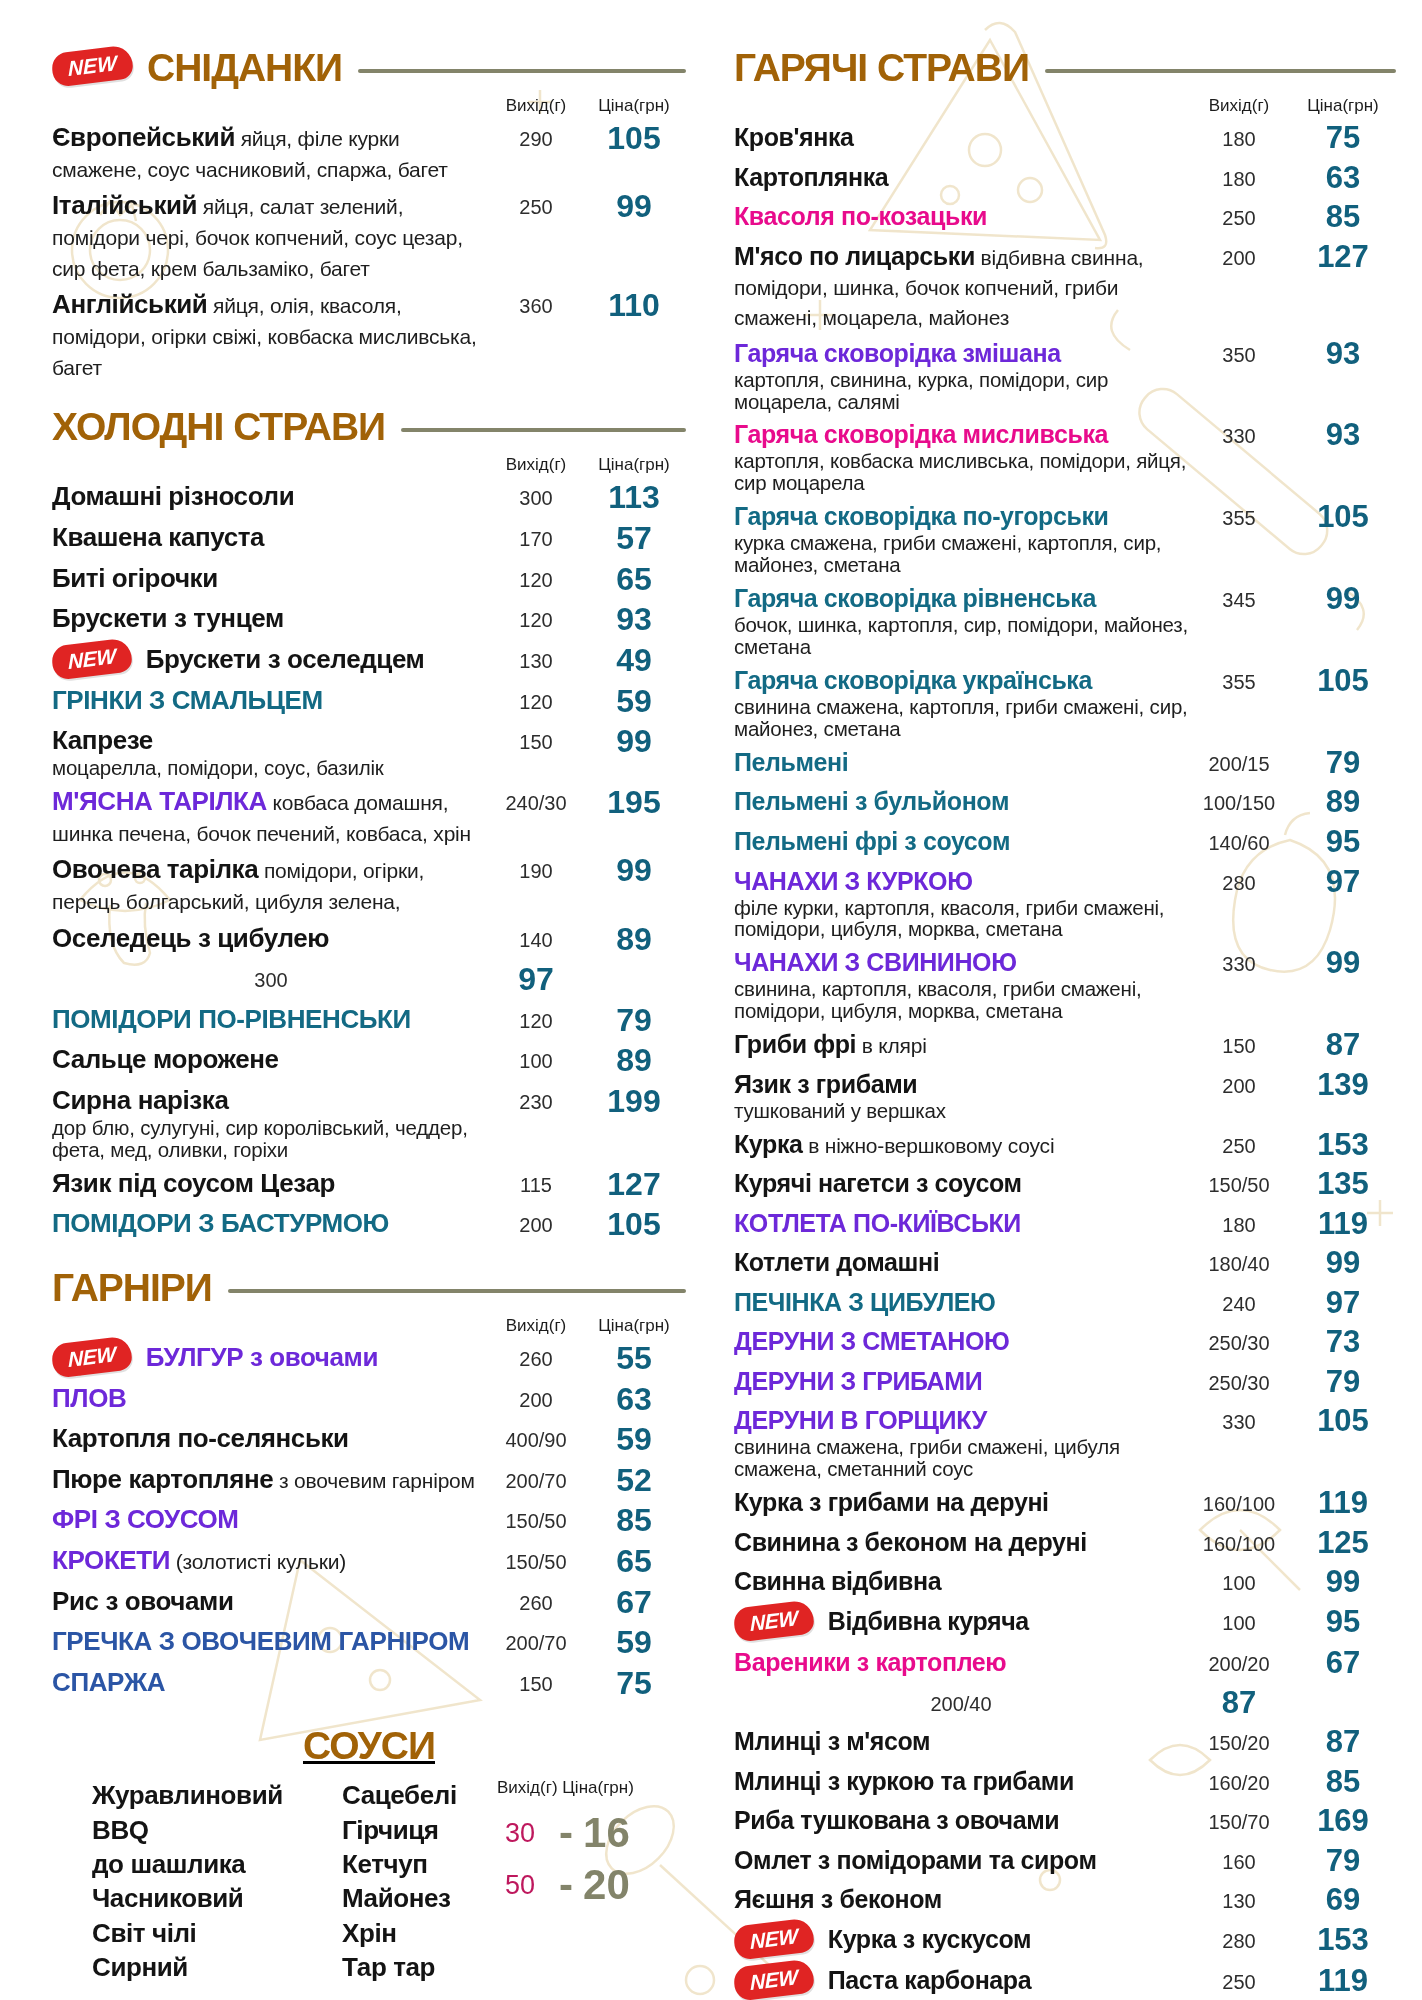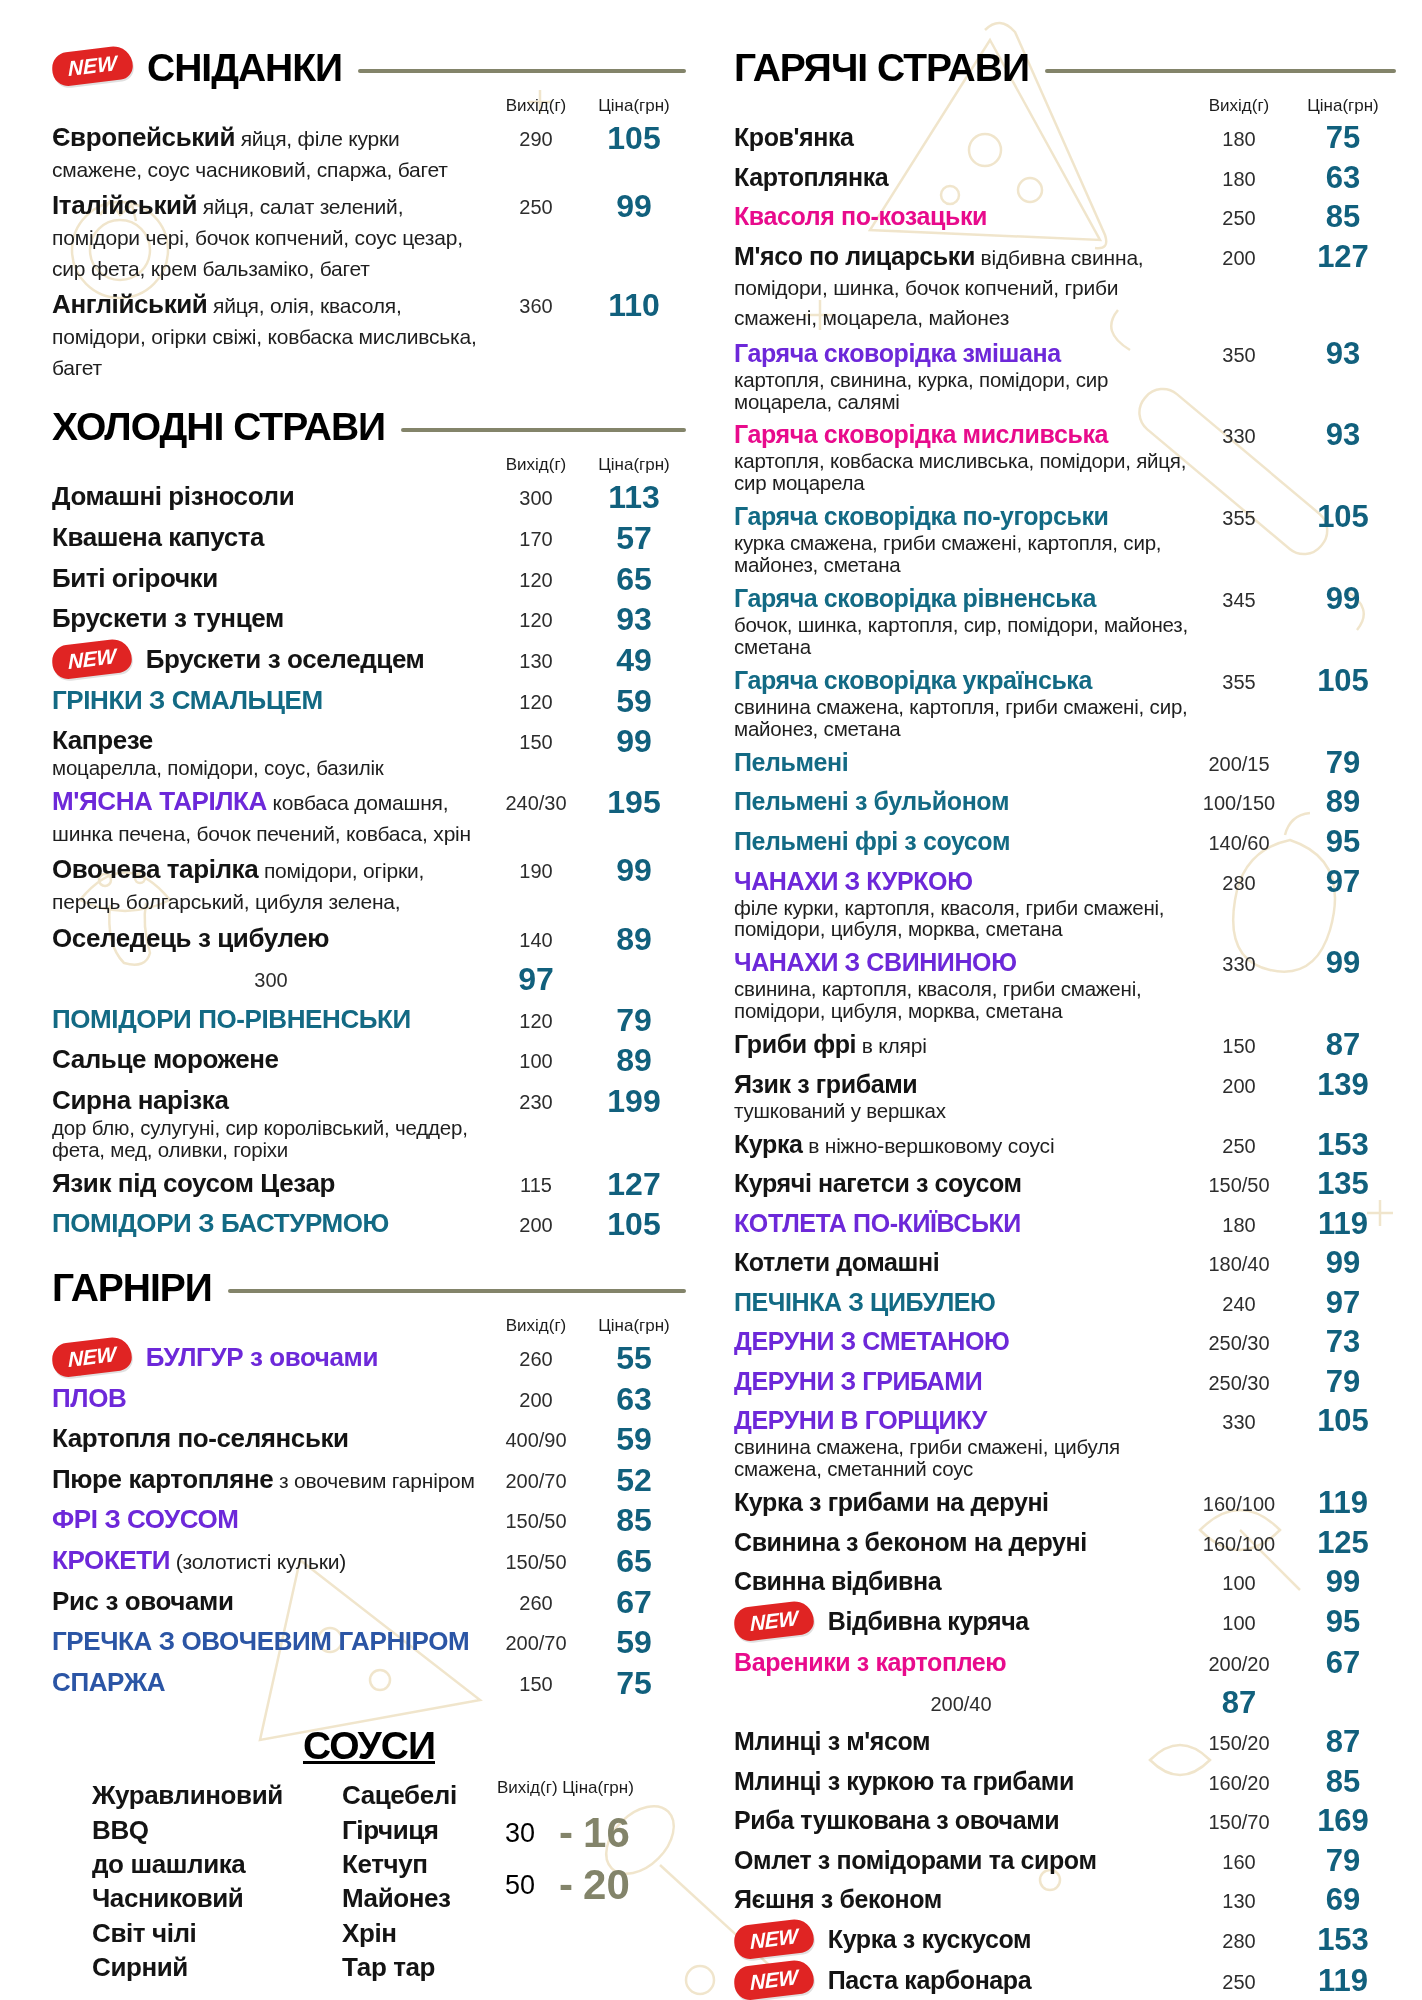--- a/index.html
+++ b/index.html
@@ -7,21 +7,21 @@
         font-family:"Liberation Sans", sans-serif;}
   .doodles{position:absolute;inset:0;z-index:0;}
   .cols{position:absolute;inset:0;z-index:1;display:flex;}
   .col{box-sizing:border-box;}
   .col.left{width:690px;padding:46px 4px 0 52px;}
   .col.right{flex:1;padding:46px 26px 17px 44px;}
 
   .sec{margin-bottom:24px;}
   .sec-header{display:flex;align-items:center;margin-bottom:6px;}
   .sec-header.center{justify-content:center;text-decoration:underline;}
-  .sec-title{font-size:39px;font-weight:bold;color:#000000;letter-spacing:-1px;white-space:nowrap;}
+  .sec-title{font-size:39px;font-weight:bold;color:#a16207;letter-spacing:-1px;white-space:nowrap;}
   .rule{flex:1;height:4px;background:#83846a;border-radius:2px;margin-left:16px;margin-top:6px;}
 
   .mi{display:grid;column-gap:4px;margin-bottom:7px;align-items:start;}
   .left .mi{grid-template-columns:1fr 84px 104px;}
   .right .mi{grid-template-columns:1fr 94px 106px;}
   .labels{margin:0 0 6px 0;}
   .labels span{font-size:17px;color:#1c1c1c;text-align:center;display:block;}
   .tx{font-size:26px;font-weight:bold;line-height:1.18;color:#141414;letter-spacing:-0.4px;}
   .right .tx{font-size:25px;line-height:1.2;}
   .tx .d{font-weight:normal;font-size:21px;color:#1e1e1e;letter-spacing:-0.2px;}
@@ -36,21 +36,21 @@
   .new{display:inline-block;background:#e02423;color:#ffffff;font-style:italic;font-weight:bold;
        font-size:21px;line-height:1;padding:6px 16px 7px;border-radius:14px 22px 12px 18px;
        transform:rotate(-7deg) skewX(-6deg);margin-right:14px;position:relative;top:-2px;
        box-shadow:1px 2px 0 rgba(0,0,0,0.12);}
 
   .sauce-body{display:grid;grid-template-columns:250px 185px 1fr;margin-top:10px;}
   .sauce-list{list-style:none;margin:0;padding:0 0 0 40px;}
   .sauce-list li{font-size:26px;font-weight:bold;color:#141414;line-height:1.32;letter-spacing:-0.4px;}
   .sauce-price .slab{font-size:17px;color:#1c1c1c;margin:0 0 14px 10px;}
   .portion{display:flex;align-items:center;gap:10px;margin:0 0 10px 18px;}
-  .pw{font-size:27px;color:#000000;}
+  .pw{font-size:27px;color:#be185d;}
   .pd{font-size:42px;font-weight:bold;color:#83846a;line-height:1;margin-left:14px;}
   .pp{font-size:42px;font-weight:bold;color:#83846a;line-height:1;}
 </style>
 </head>
 <body>
 
 <div class="page">
 
   <svg class="doodles" width="1422" height="2000" viewBox="0 0 1422 2000" fill="none" stroke="#ecddbb" stroke-width="2.5" opacity="0.75">
     <g>

